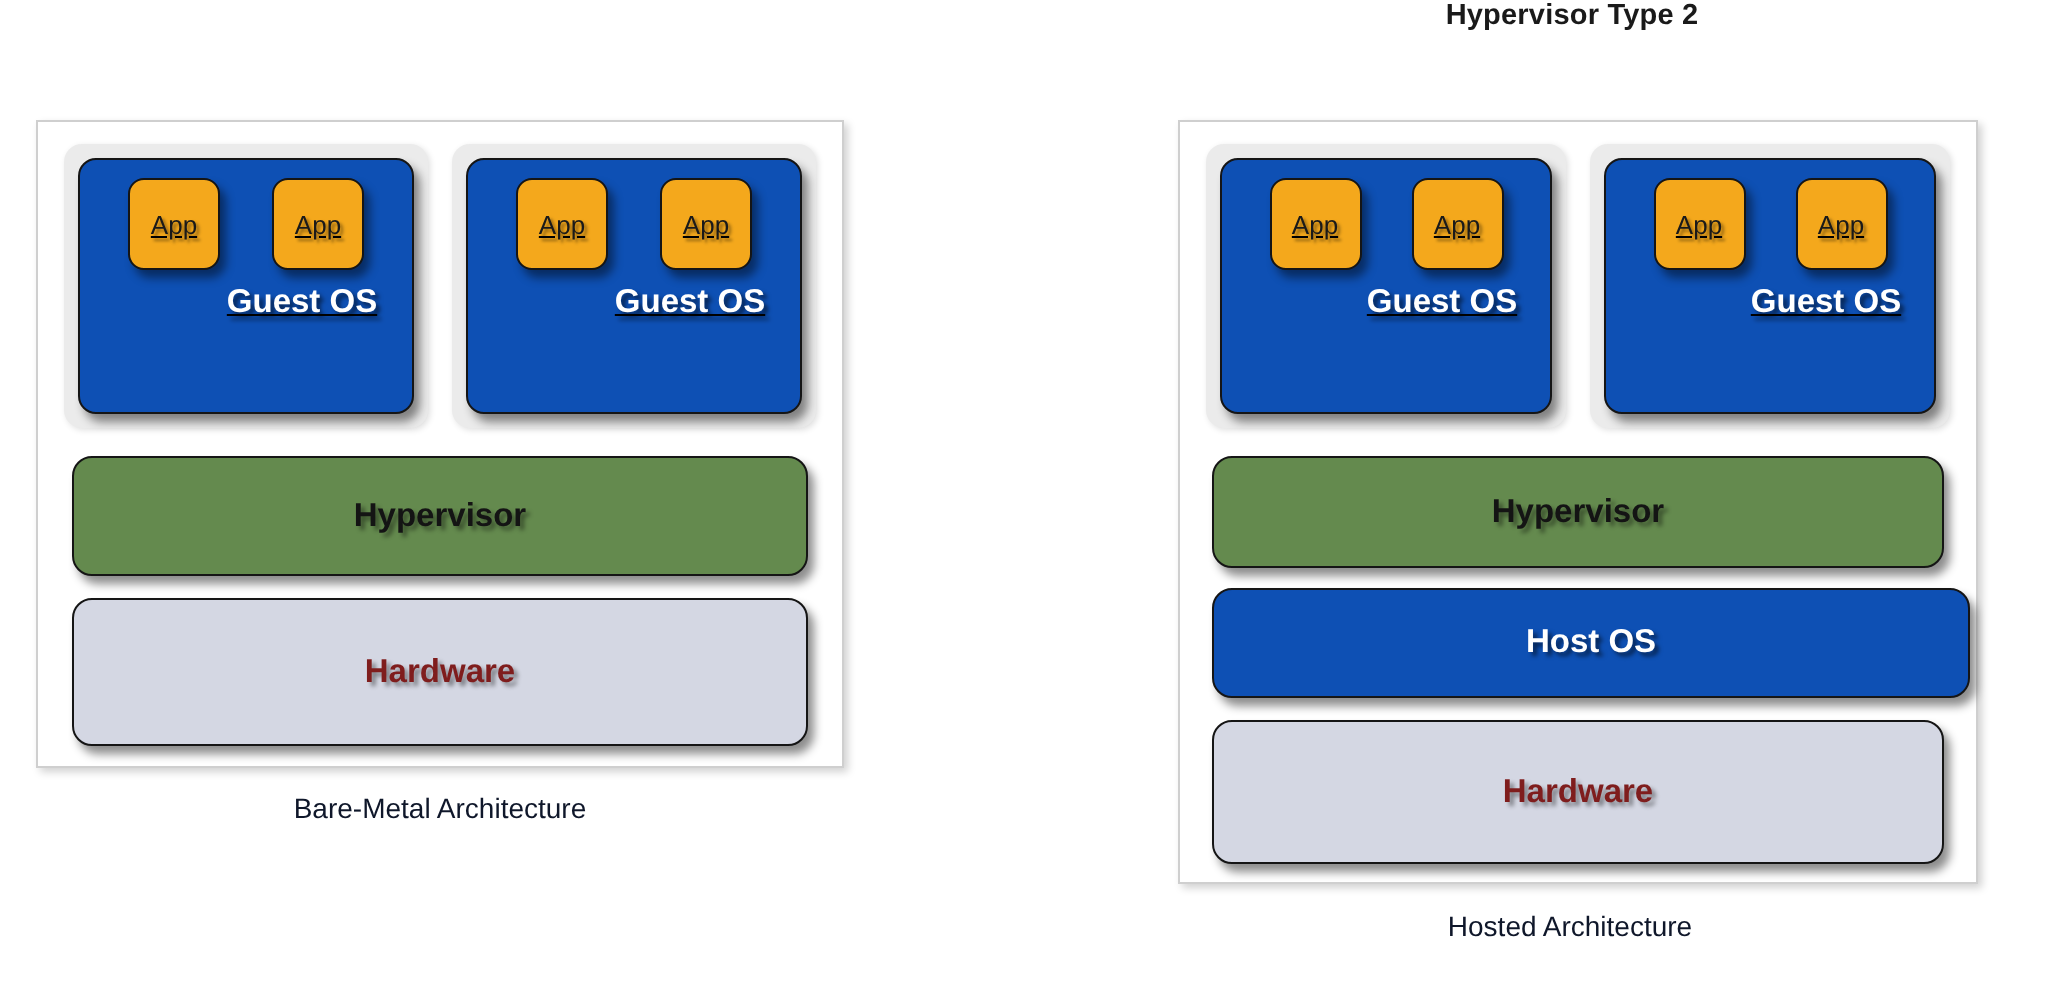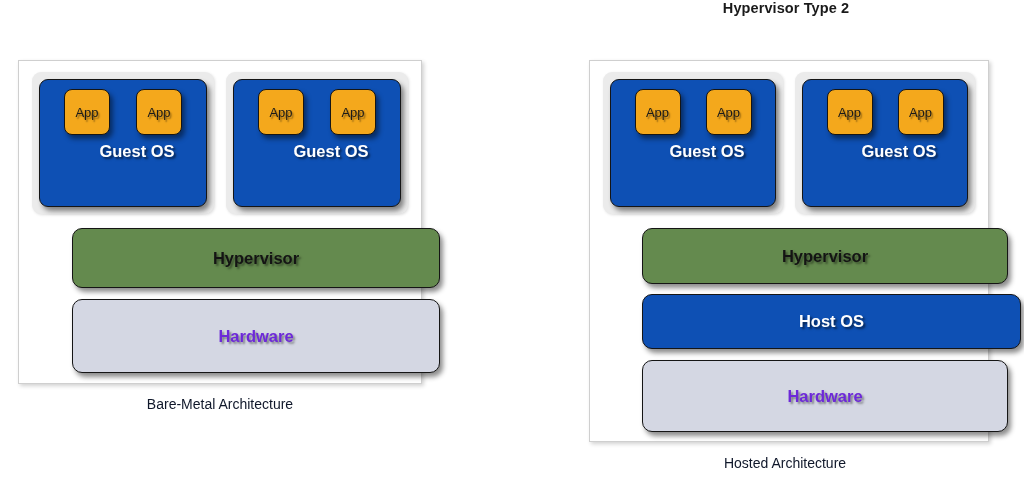--- a/index.html
+++ b/index.html
@@ -57,22 +57,23 @@
   }
 
   
   .box {
     box-sizing: border-box;
     border: 1.6px solid #151515;
     border-radius: 9px;
     box-shadow: 3px 4px 5px rgba(0,0,0,0.45);
     display: flex;
     flex-direction: column;
-    align-items: center;
+    align-items: flex-start;
     position: relative;
+    text-decoration: underline;
   }
 
   .box-guest {
     background: #0e50b4;
     width: 100%;
     height: 100%;
     justify-content: flex-start;
   }
 
   .guest-apps {
@@ -116,38 +117,37 @@
     position: absolute;
     box-sizing: border-box;
     border: 1.6px solid #151515;
     border-radius: 10px;
     box-shadow: 3px 4px 5px rgba(0,0,0,0.45);
     display: flex;
     align-items: center;
     justify-content: center;
     font-size: 16.5px;
     font-weight: bold;
-    margin-left: 36px;
   }
 
   .layer-hypervisor {
     background: #648a4e;
     color: #141414;
     text-shadow: 2px 2px 2.2px rgba(0,0,0,0.42);
   }
 
   .layer-hostos {
     background: #0e50b4;
     color: #ffffff;
     text-shadow: 2px 2px 2.2px rgba(0,0,0,0.55);
   }
 
   .layer-hardware {
     background: #d4d7e3;
-    color: #6d28d9;
+    color: #7f1d1d;
     text-shadow: 2px 2px 2.2px rgba(0,0,0,0.42);
   }
 
   .caption {
     position: absolute;
     width: 100%;
     text-align: center;
     font-size: 14px;
     color: #0f172a;
   }

